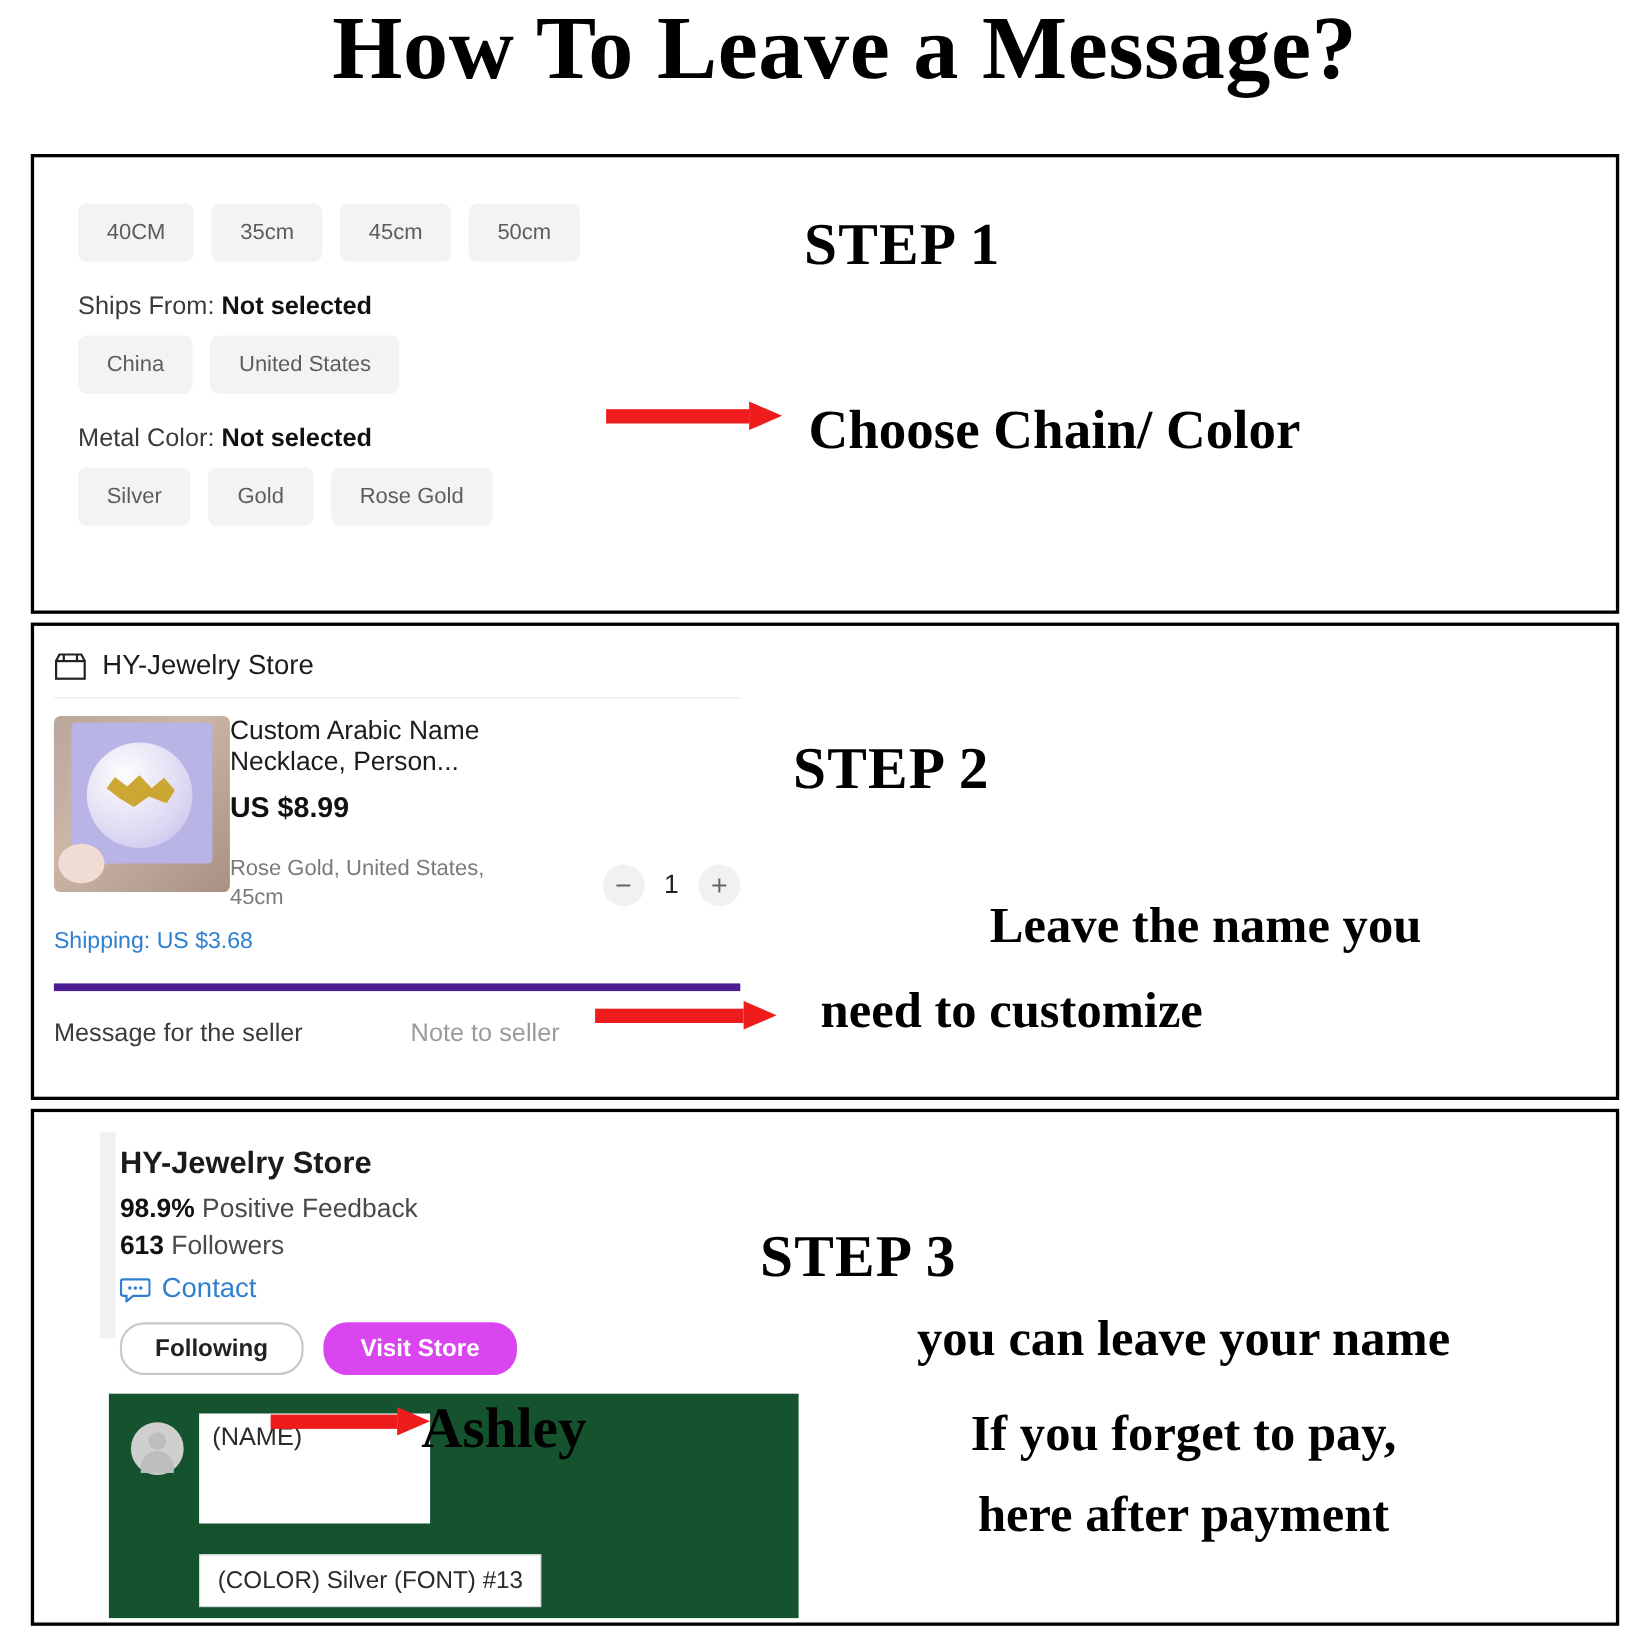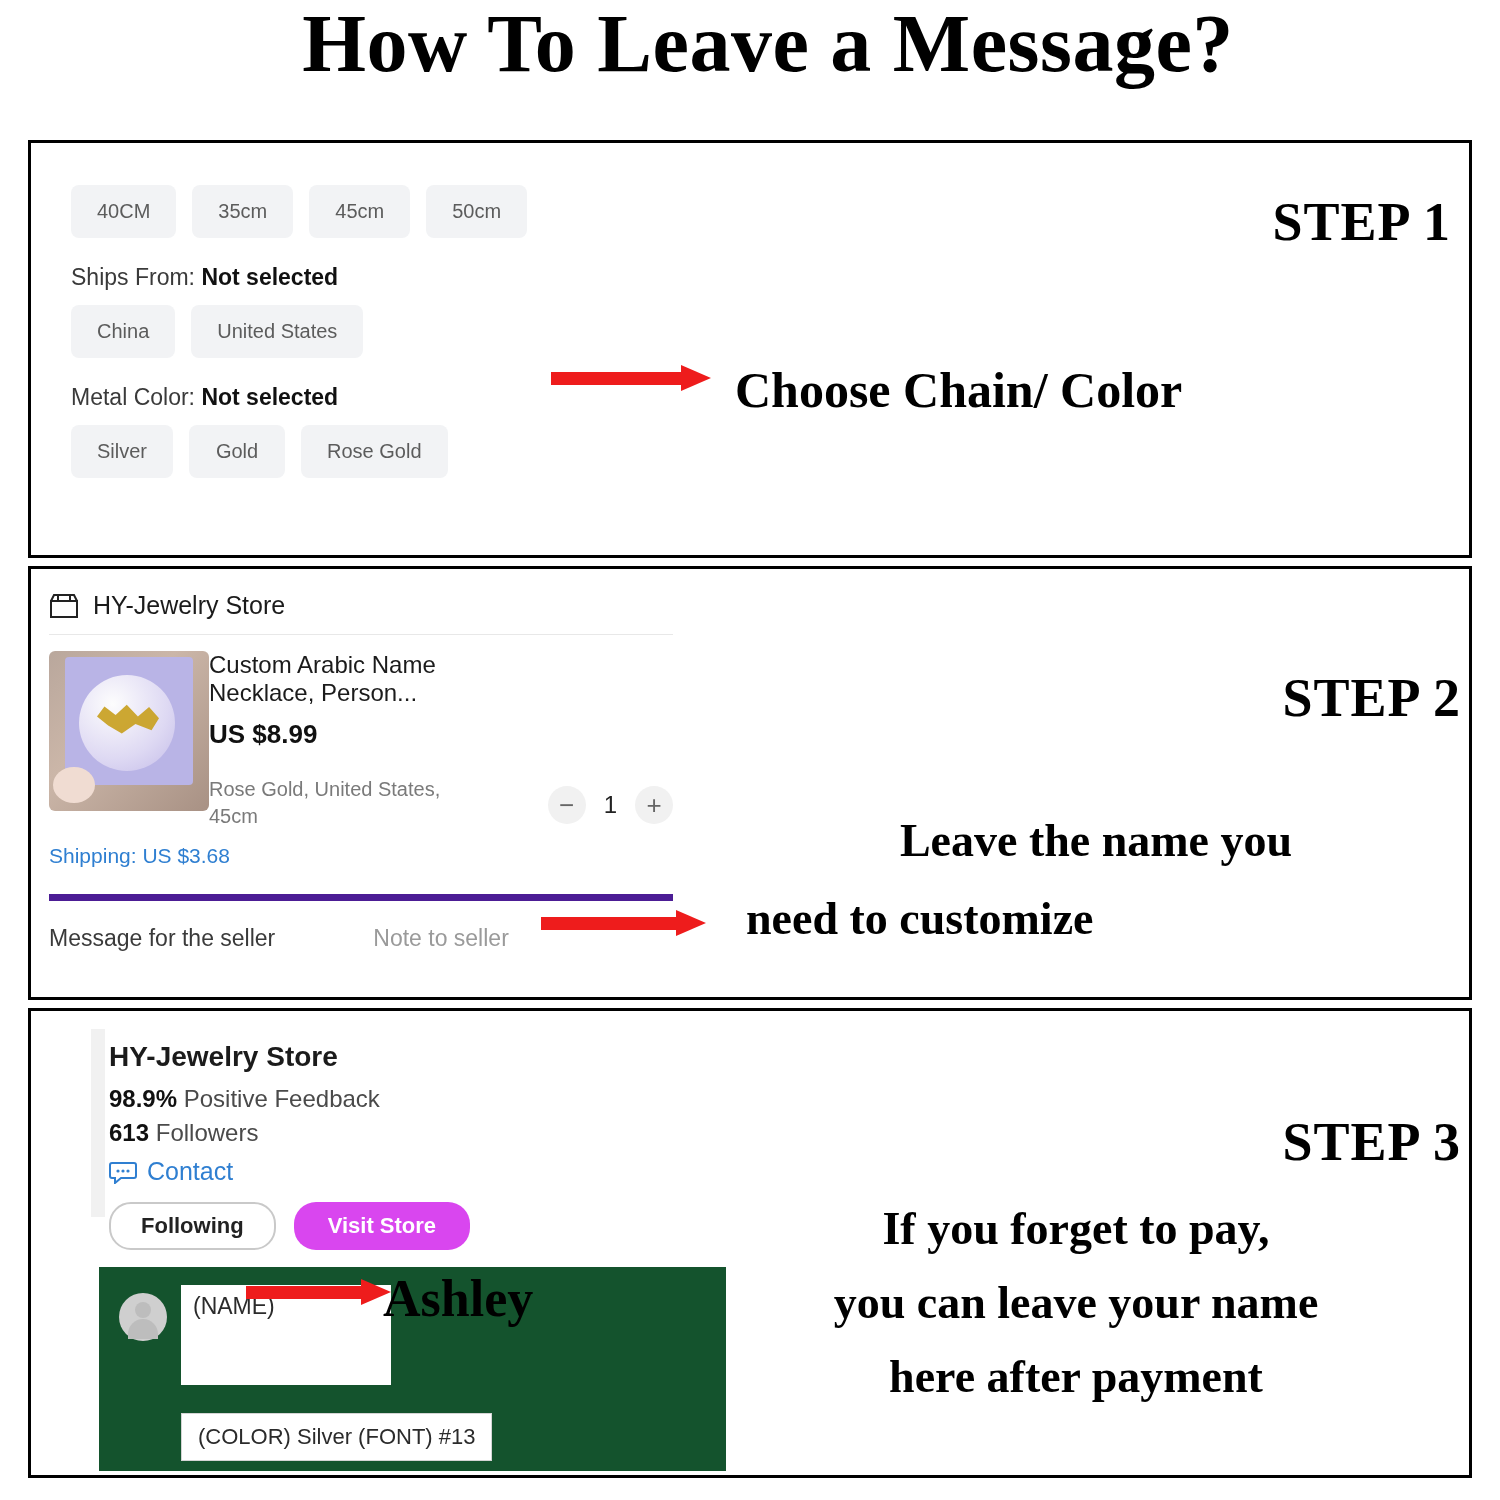--- a/index.html
+++ b/index.html
@@ -52,21 +52,21 @@
     text-align: center;
     white-space: nowrap;
   }
   .p1-left { position: absolute; left: 40px; top: 42px; }
 
   .step-head {
     font-family: "Liberation Serif", serif;
     font-weight: bold;
     font-size: 54px;
     color: #000;
-    text-align: right;
+    text-align: left;
     letter-spacing: 1px;
   }
   .step-sub {
     font-family: "Liberation Serif", serif;
     font-weight: bold;
     font-size: 46px;
     color: #000;
     text-align: center;
     line-height: 1.3;
   }
@@ -377,19 +377,19 @@
     <div style="position:absolute; left:215px; top:268px; display:flex; align-items:center;">
       <div class="arrow" style="width:145px;">
         <div class="shaft" style="width:115px;"></div>
         <div class="head" style="left:115px;"></div>
       </div>
     </div>
     <div class="ashley">Ashley</div>
 
     <div style="position:absolute; left:660px; top:100px; width:770px;">
       <div class="step-head">STEP 3</div>
+      <div class="step-sub" style="margin-top:14px;">you can leave your name</div>
       <div class="step-sub" style="margin-top:26px;">If you forget to pay,</div>
-      <div class="step-sub" style="margin-top:14px;">you can leave your name</div>
       <div class="step-sub" style="margin-top:14px;">here after payment</div>
     </div>
   </div>
 
 </div>
 
 </body></html>

